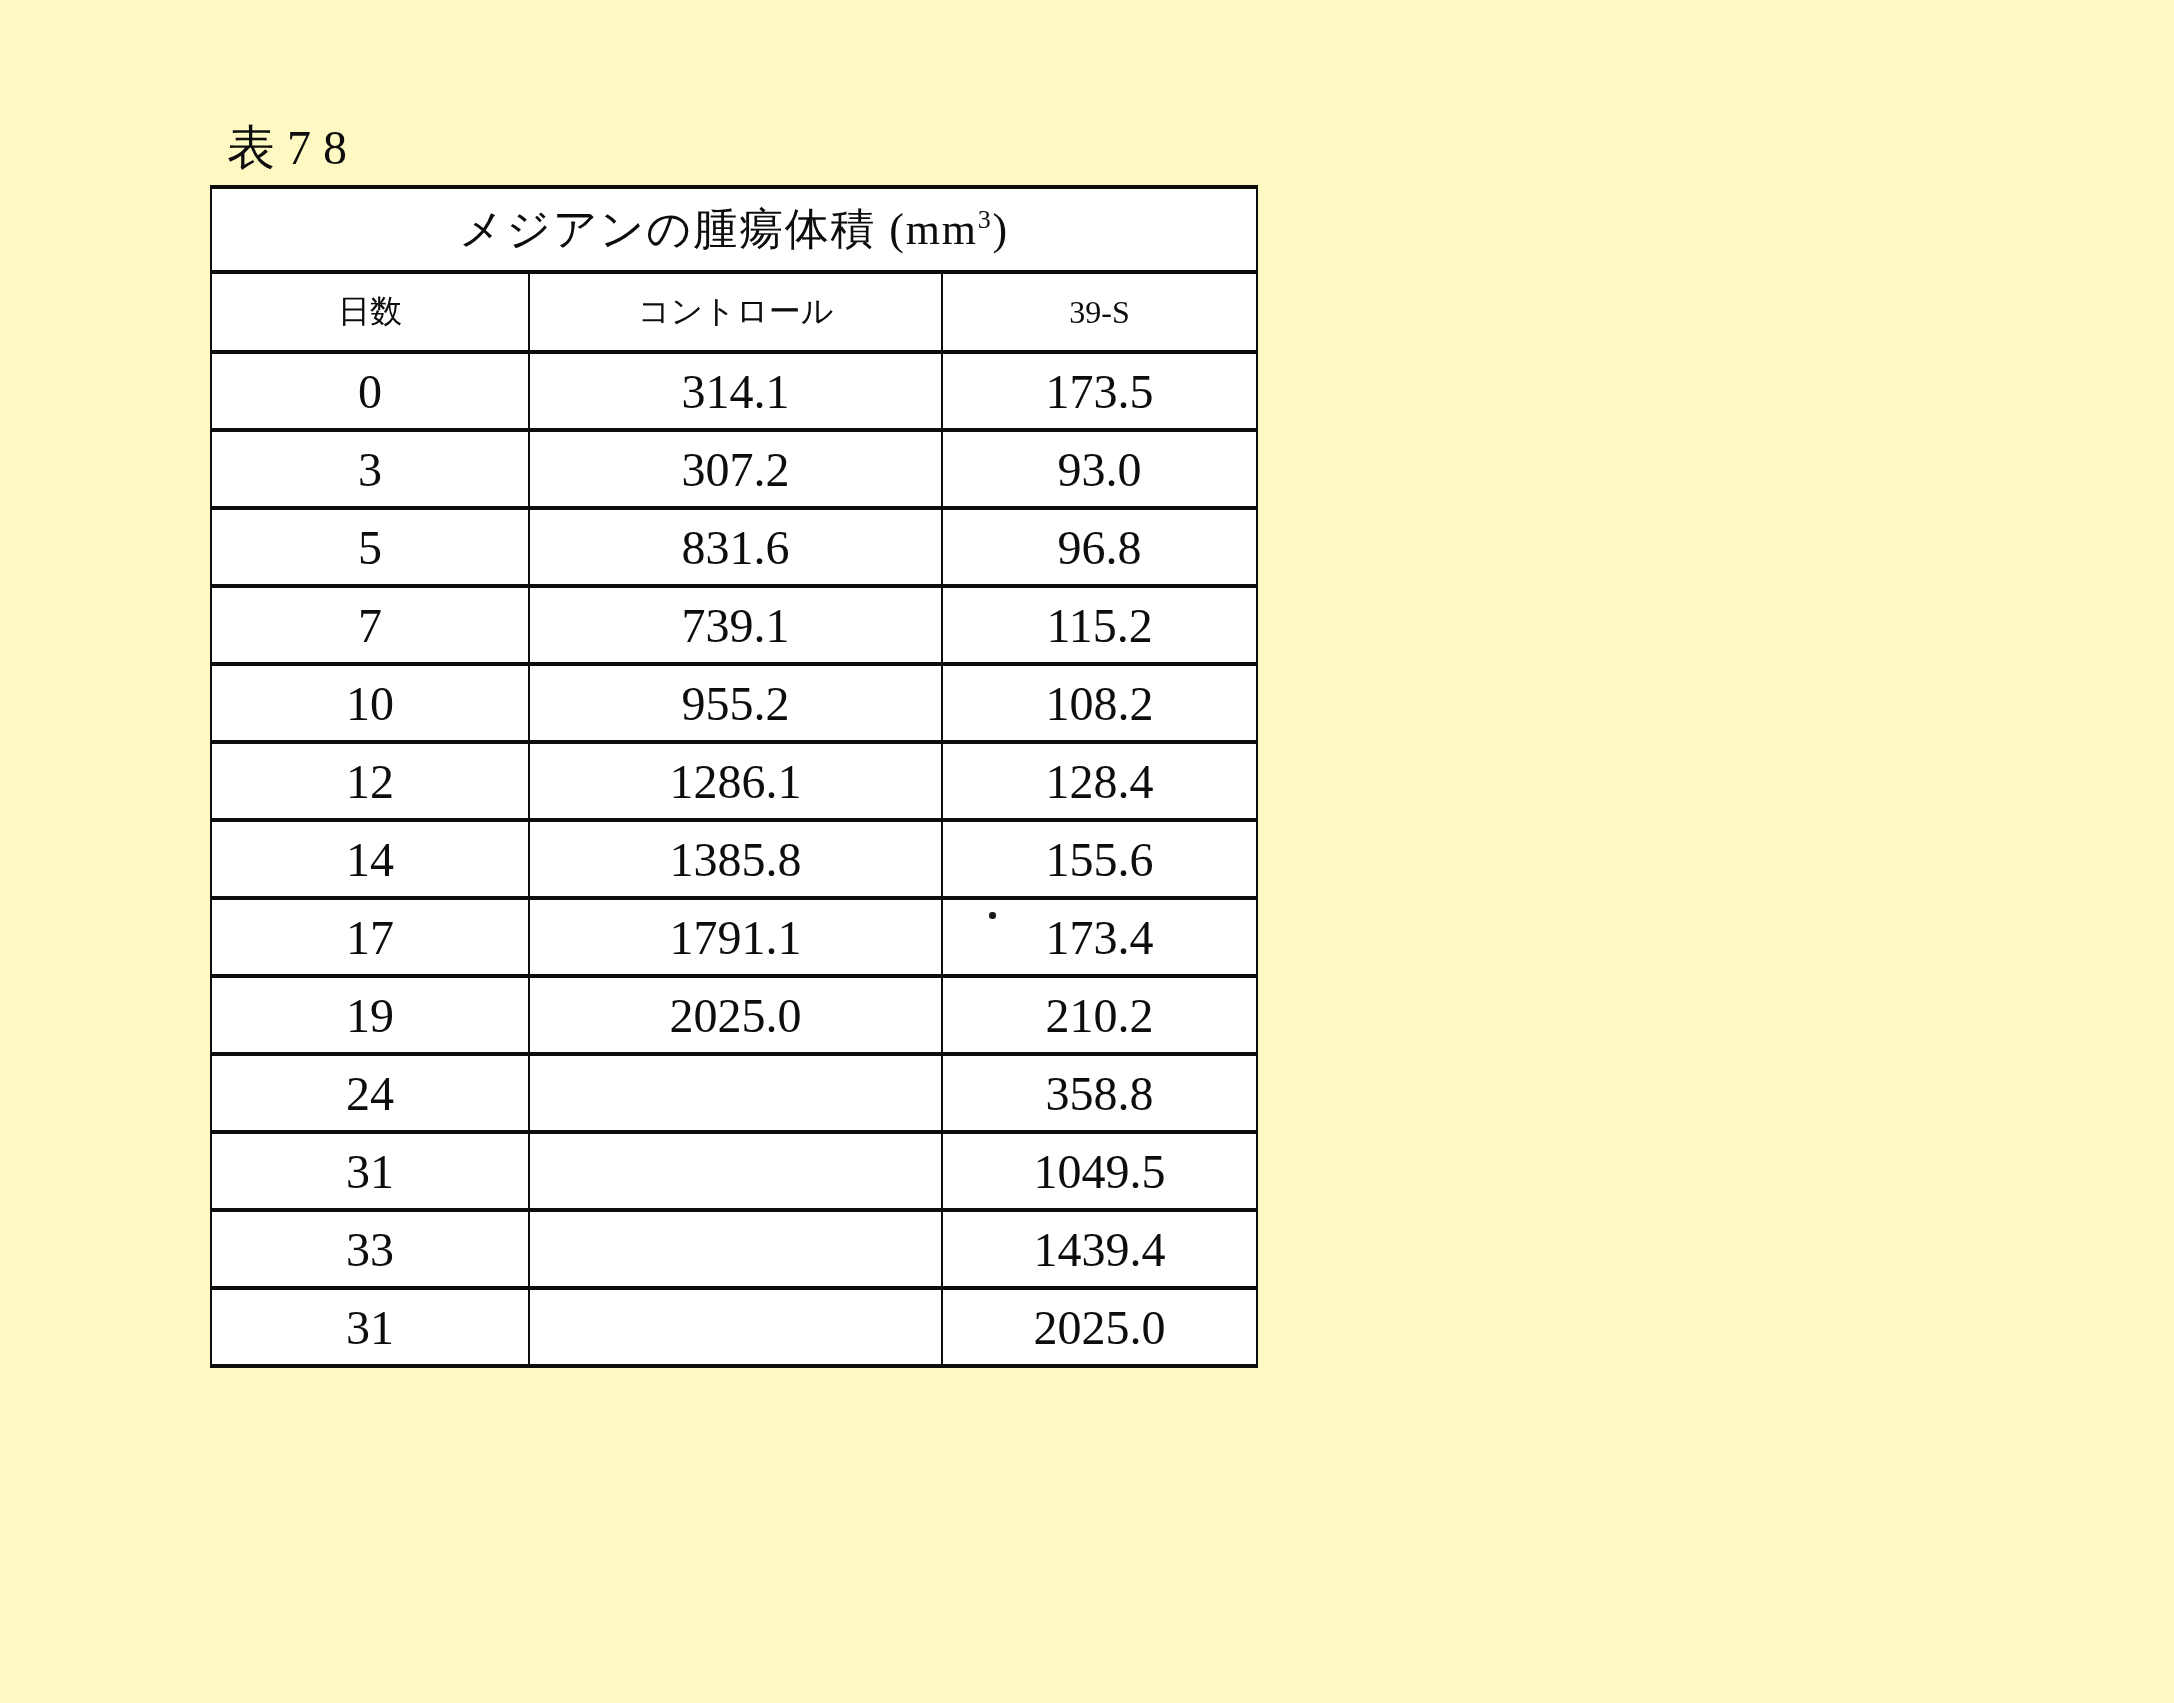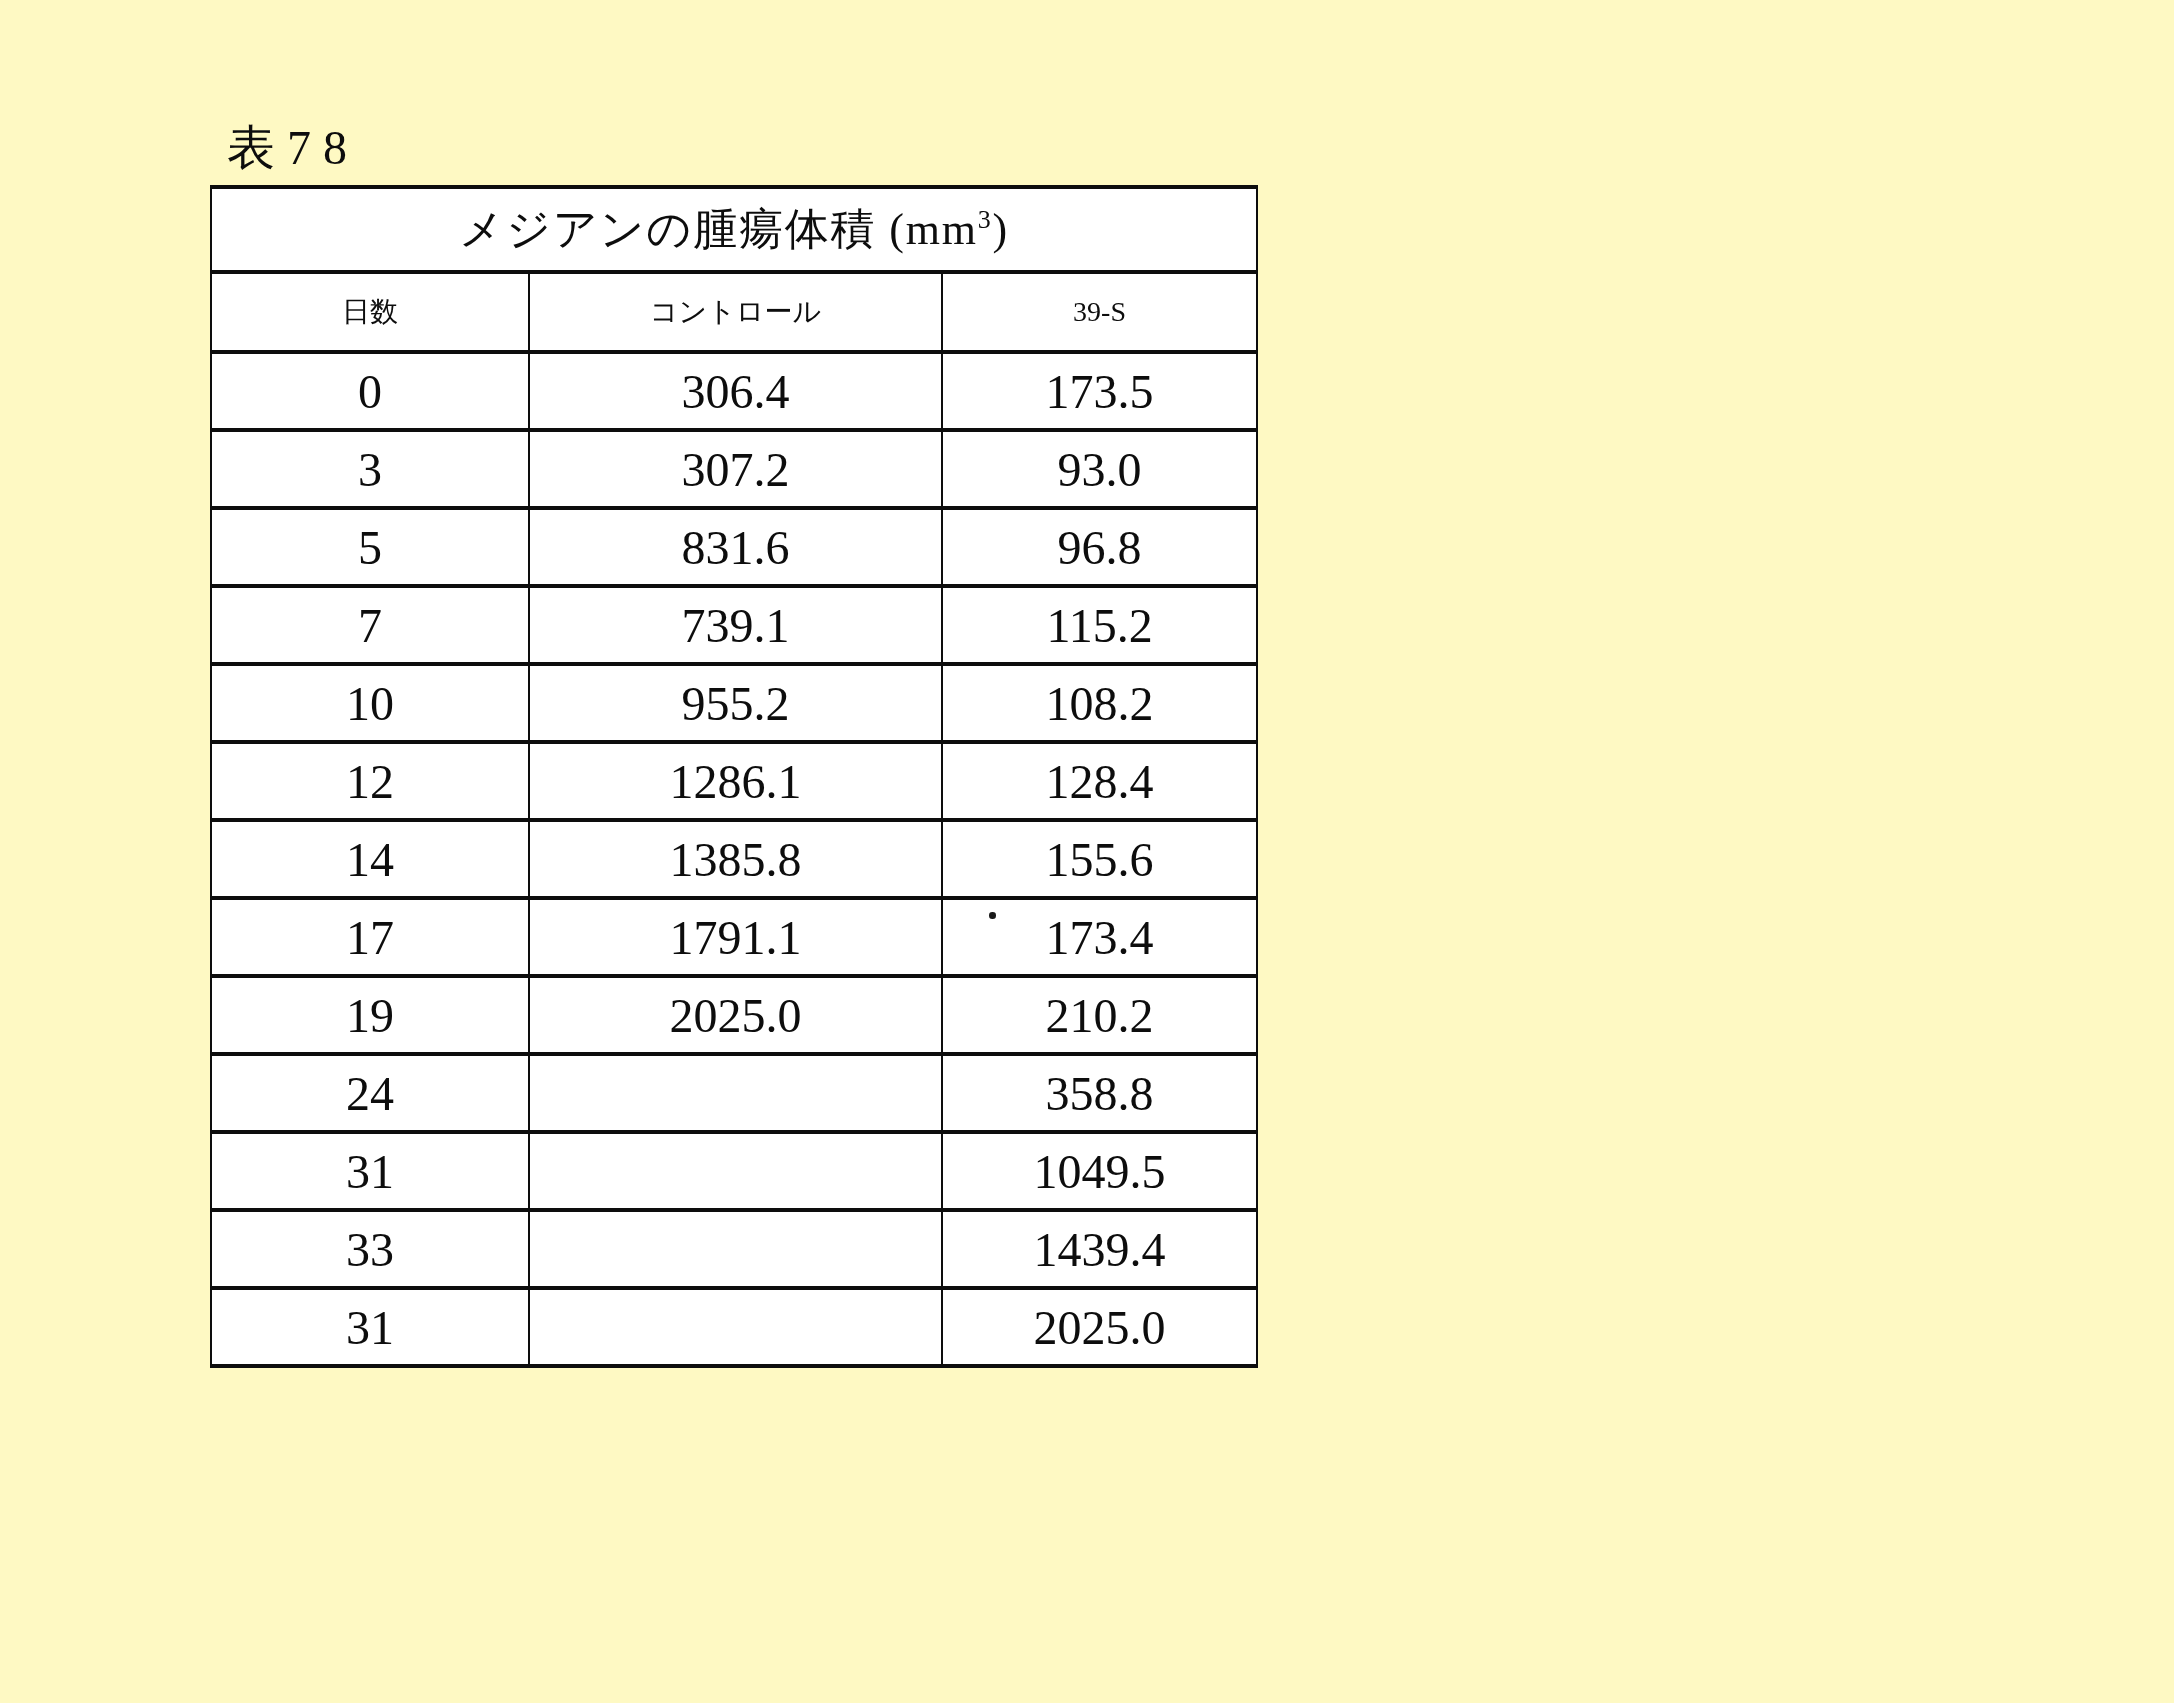--- a/index.html
+++ b/index.html
@@ -55,21 +55,21 @@
     font-size: 44px;
     letter-spacing: 1.8px;
   }
   tr.title-row sup {
     font-size: 26px;
     vertical-align: super;
     line-height: 0;
   }
   tr.header-row th {
     height: 76px;
-    font-size: 28px;
+    font-size: 32px;
   }
   tbody td {
     height: 74px;
     font-size: 48px;
   }
   .artifact-dot {
     position: absolute;
     left: 989px;
     top: 912px;
     width: 6.5px;
@@ -97,21 +97,21 @@
       </tr>
       <tr class="header-row">
         <th>日数</th>
         <th>コントロール</th>
         <th>39-S</th>
       </tr>
     </thead>
     <tbody>
         <tr>
           <td>0</td>
-          <td>306.4</td>
+          <td>314.1</td>
           <td>173.5</td>
         </tr>
         <tr>
           <td>3</td>
           <td>307.2</td>
           <td>93.0</td>
         </tr>
         <tr>
           <td>5</td>
           <td>831.6</td>

